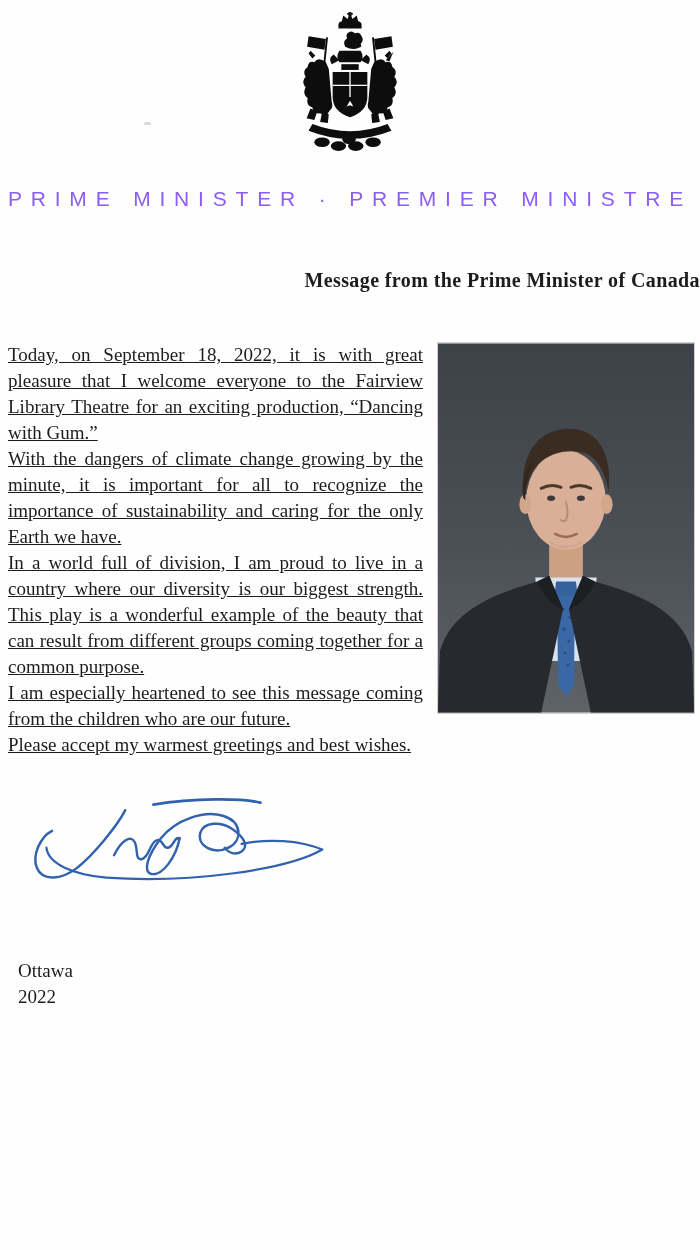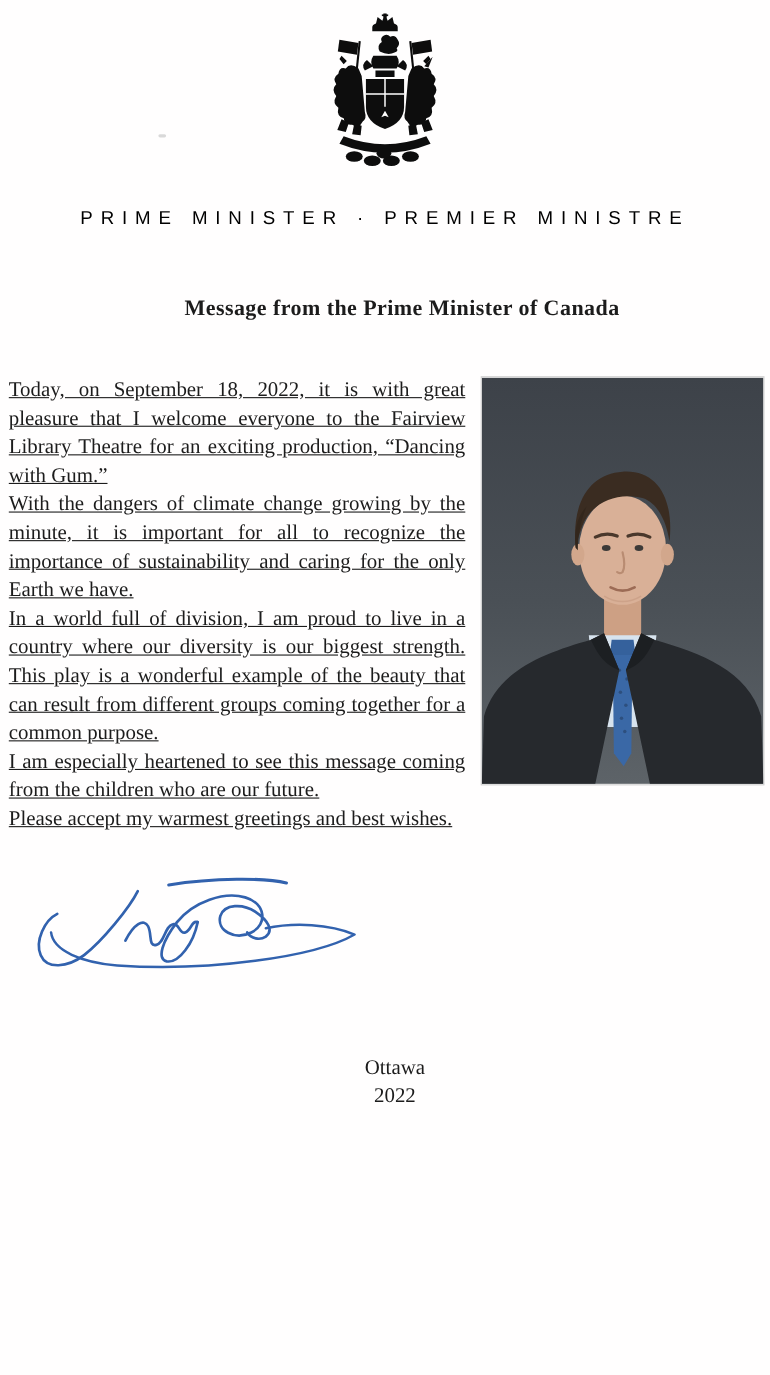--- a/index.html
+++ b/index.html
@@ -10,30 +10,30 @@
     overflow:hidden;
     font-family:"Liberation Serif","DejaVu Serif",serif;
     color:#1c1c1c;
   }
   
   .crest{display:block;margin:12px auto 0;width:106px;height:140px;}
   .pm-line{
     margin-top:37px;
     text-align:center;
     font-family:"Liberation Sans","DejaVu Sans",sans-serif;
-    font-size:17px;line-height:20px;
+    font-size:21px;line-height:20px;
     letter-spacing:0.42em;
-    color:#000000;
+    color:#8b5cf6;
     white-space:nowrap;
   }
   .scan-dot{position:absolute;left:144px;top:122px;width:7px;height:3px;background:#c9c9c9;border-radius:2px;opacity:.7;}
   
   h1.msg-title{
     margin:60px 0 0 0;
-    text-align:center;
+    text-align:right;
     font-size:20px;line-height:22px;
     font-weight:bold;
     letter-spacing:0.02em;
     padding-left:31px;
   }
   
   .body-text{
     margin:51px 0 0 0;
     padding:0 5px 0 8px;
     font-size:19px;line-height:26px;
@@ -47,21 +47,21 @@
     width:258px;height:372px;
     margin:0 0 6px 14px;
     border:1px solid #cfcfcf;
     box-sizing:border-box;
   }
   .portrait svg{display:block;width:100%;height:100%;}
   
   .signature{margin:24px 0 0 10px;width:330px;height:122px;}
   .signature svg{display:block;width:100%;height:100%;}
   
-  .footer{margin:54px 0 0 0;padding-left:18px;font-size:19px;line-height:26px;text-align:center;}
+  .footer{margin:54px 0 0 0;padding-left:18px;font-size:19px;line-height:26px;}
 </style>
 </head>
 <body>
 
 <div class="page">
 
   <svg class="crest" viewBox="0 0 110 145" xmlns="http://www.w3.org/2000/svg">
     <g fill="#0d0d0d" stroke="none">
 
       <path d="M43 17 h24 v-4 q0-2.5 -3.5-3.5 l-1.5-6 -4.5 3.5 -2.5-7 -2.5 7 -4.5-3.5 -1.5 6 q-3.5 1 -3.5 3.5 z"></path>

